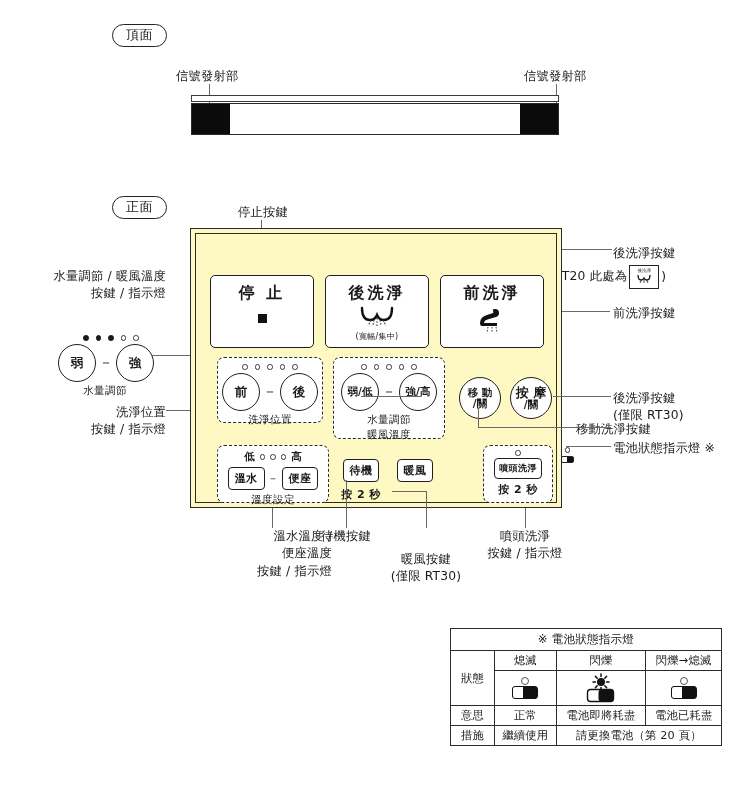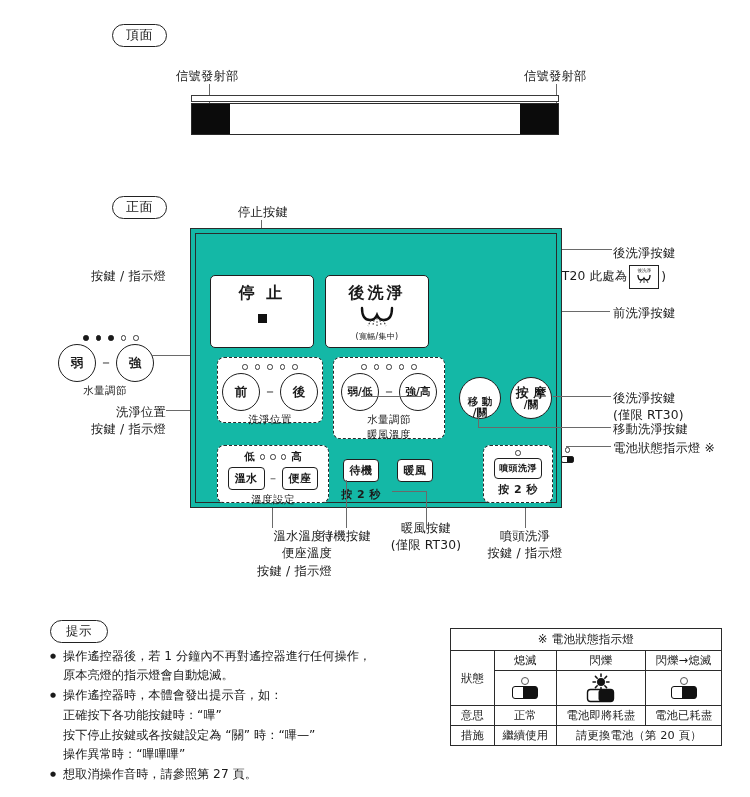--- a/index.html
+++ b/index.html
@@ -54,21 +54,21 @@
   }
   #topstrip .emit {
     position:absolute; top:0px; width:38px; height:30px; background:#0b0b0b;
   }
   #topstrip .emit.l { left:0px; }
   #topstrip .emit.r { right:0px; }
 
   
   #panel {
     left:190px; top:228px; width:372px; height:280px;
-    border:1px solid #2b2b2b; background:#14b8a6;
+    border:1px solid #2b2b2b; background:#fef9c3;
   }
   #panel .inner {
     position:absolute; left:4px; top:4px; right:4px; bottom:4px;
     border:1px solid #2b2b2b;
   }
 
   
   .bigbtn {
     position:absolute; top:46px; width:104px; height:73px;
     border:1.3px solid #1f1f1f; border-radius:5px; background:#fff;
@@ -182,20 +182,21 @@
     </span>
     <span class="cap">)</span>
   </div>
   <div class="ln lnh abs" style="left:386px; top:249px; width:226px;"></div>
   <div class="ln lnv abs" style="left:386px; top:249px; height:43px;"></div>
 
   <div class="abs cap" style="left:613px; top:305px;">前洗淨按鍵</div>
   <div class="ln lnh abs" style="left:558px; top:311px; width:52px;"></div>
 
   <div class="abs cap rgt" style="left:0px; top:268px; width:166px;">
+    <div>水量調節 / 暖風溫度</div>
     <div>按鍵 / 指示燈</div>
   </div>
 
   <div class="abs" style="left:58px; top:335px;">
     <div class="dots" style="margin-left:10px;">
       <span class="dot f"></span>
       <span class="dot f"></span>
       <span class="dot f"></span>
       <span class="dot"></span>
       <span class="dot"></span>
@@ -226,20 +227,27 @@
 
     <div class="bigbtn" id="btn-rear">
       <div class="t">後洗淨</div>
       <svg width="40" height="24" viewBox="0 0 40 24" style="margin-top:2px;">
         <path d="M5 2 Q5 14 13 14 Q18 14 20 9 Q22 14 27 14 Q35 14 35 2" fill="none" stroke="#111" stroke-width="2.4" stroke-linecap="round"></path>
         <path d="M20 12 L20 21 M14 14 L11 20 M26 14 L29 20 M17 14 L16 19 M23 14 L24 19" stroke="#333" stroke-width="1.1" fill="none" stroke-dasharray="1.6 1.6"></path>
       </svg>
       <div class="sub">(寬幅/集中)</div>
     </div>
 
+    <div class="bigbtn" id="btn-front">
+      <div class="t">前洗淨</div>
+      <svg width="34" height="28" viewBox="0 0 34 28" style="margin-top:3px;">
+        <path d="M20 2 Q24 2 24 6 Q24 9 21 10 L14 12 Q9 13 9 16 L22 16 L22 19 L7 19 Q5 19 5 16 Q5 10 12 8 L18 6 Q19 5 18 4 Q17 2 20 2 Z" fill="#111"></path>
+        <path d="M13 20 L12 26 M17 20 L17 26 M21 20 L22 26" stroke="#333" stroke-width="1" stroke-dasharray="1.5 1.5"></path>
+      </svg>
+    </div>
 
     <div class="dgrp" style="left:26px; top:128px; width:106px; height:66px;">
       <div class="dots" style="margin-top:6px;">
         <span class="dot"></span>
         <span class="dot"></span>
         <span class="dot"></span>
         <span class="dot"></span>
         <span class="dot"></span>
       </div>
       <div style="display:flex; align-items:center; justify-content:center; margin-top:3px;">
@@ -261,21 +269,21 @@
       <div style="display:flex; align-items:center; justify-content:center; margin-top:3px;">
         <span class="rbtn two">弱/低</span>
         <span class="dash">－</span>
         <span class="rbtn two">強/高</span>
       </div>
       <div class="glabel" style="margin-top:2px;">水量調節</div>
       <div class="glabel" style="margin-top:1px;">暖風溫度</div>
     </div>
 
     <div class="abs" style="left:268px; top:148px;">
-      <span class="rbtn" style="width:42px;height:42px;flex-direction:column;gap:0;justify-content:flex-end;">
+      <span class="rbtn" style="width:42px;height:42px;flex-direction:column;gap:0;">
         <span style="font-size:10.5px;">移 動</span>
         <span style="font-size:10.5px;">/關</span>
       </span>
     </div>
     <div class="abs" style="left:319px; top:148px;">
       <span class="rbtn" style="width:42px;height:42px;flex-direction:column;gap:0;">
         <span style="font-size:13px;">按 摩</span>
         <span style="font-size:10.5px;">/關</span>
       </span>
     </div>
@@ -321,63 +329,51 @@
     </div>
   </div>
 
   <div class="abs cap" style="left:613px; top:390px;">
     <div>後洗淨按鍵</div>
     <div style="text-align:center;">(僅限 RT30)</div>
   </div>
   <div class="ln lnh abs" style="left:553px; top:396px; width:58px;"></div>
   <div class="ln lnh abs" style="left:361px; top:396px; width:60px;"></div>
 
-  <div class="abs cap" style="left:613px; top:421px;">移動洗淨按鍵</div>
+  <div class="abs cap" style="left:576px; top:421px;">移動洗淨按鍵</div>
   <div class="ln lnh abs" style="left:478px; top:427px; width:133px;"></div>
   <div class="ln lnv abs" style="left:478px; top:408px; height:20px;"></div>
   <div class="ln lnh abs" style="left:478px; top:408px; width:0px;"></div>
 
   <div class="abs cap" style="left:613px; top:440px;">電池狀態指示燈 ※</div>
   <div class="ln lnh abs" style="left:566px; top:446px; width:45px;"></div>
 
   <div class="abs cap ctr" style="left:212px; top:528px; width:120px;text-align:right;">
     <div>溫水溫度 /</div>
     <div>便座溫度</div>
     <div>按鍵 / 指示燈</div>
   </div>
   <div class="ln lnv abs" style="left:272px; top:508px; height:20px;"></div>
 
   <div class="abs cap ctr" style="left:312px; top:528px; width:68px;">待機按鍵</div>
   <div class="ln lnv abs" style="left:346px; top:480px; height:48px;"></div>
 
-  <div class="abs cap ctr" style="left:383px; top:520px; width:86px;">
+  <div class="abs cap ctr" style="left:383px; top:551px; width:86px;">
     <div>暖風按鍵</div>
     <div>(僅限 RT30)</div>
   </div>
   <div class="ln lnv abs" style="left:426px; top:491px; height:37px;"></div>
   <div class="ln lnh abs" style="left:392px; top:491px; width:35px;"></div>
 
   <div class="abs cap ctr" style="left:470px; top:528px; width:110px;">
     <div>噴頭洗淨</div>
     <div>按鍵 / 指示燈</div>
   </div>
   <div class="ln lnv abs" style="left:525px; top:508px; height:20px;"></div>
 
-  <div id="hints" class="abs">
-    <span class="pill">提示</span>
-    <div style="margin-top:4px;">
-      <div class="hline bullet">操作遙控器後，若 1 分鐘內不再對遙控器進行任何操作，</div>
-      <div class="hline indent">原本亮燈的指示燈會自動熄滅。</div>
-      <div class="hline bullet">操作遙控器時，本體會發出提示音，如：</div>
-      <div class="hline indent">正確按下各功能按鍵時：“嗶”</div>
-      <div class="hline indent">按下停止按鍵或各按鍵設定為 “關” 時：“嗶—”</div>
-      <div class="hline indent">操作異常時：“嗶嗶嗶”</div>
-      <div class="hline bullet">想取消操作音時，請參照第 27 頁。</div>
-    </div>
-  </div>
 
   <div id="batt" class="abs">
     <table>
       <tbody>
           <tr>
         <td class="hdr" colspan="4">※ 電池狀態指示燈</td>
       </tr>
       <tr>
         <td class="lbl" rowspan="2">狀態</td>
         <td>熄滅</td>

